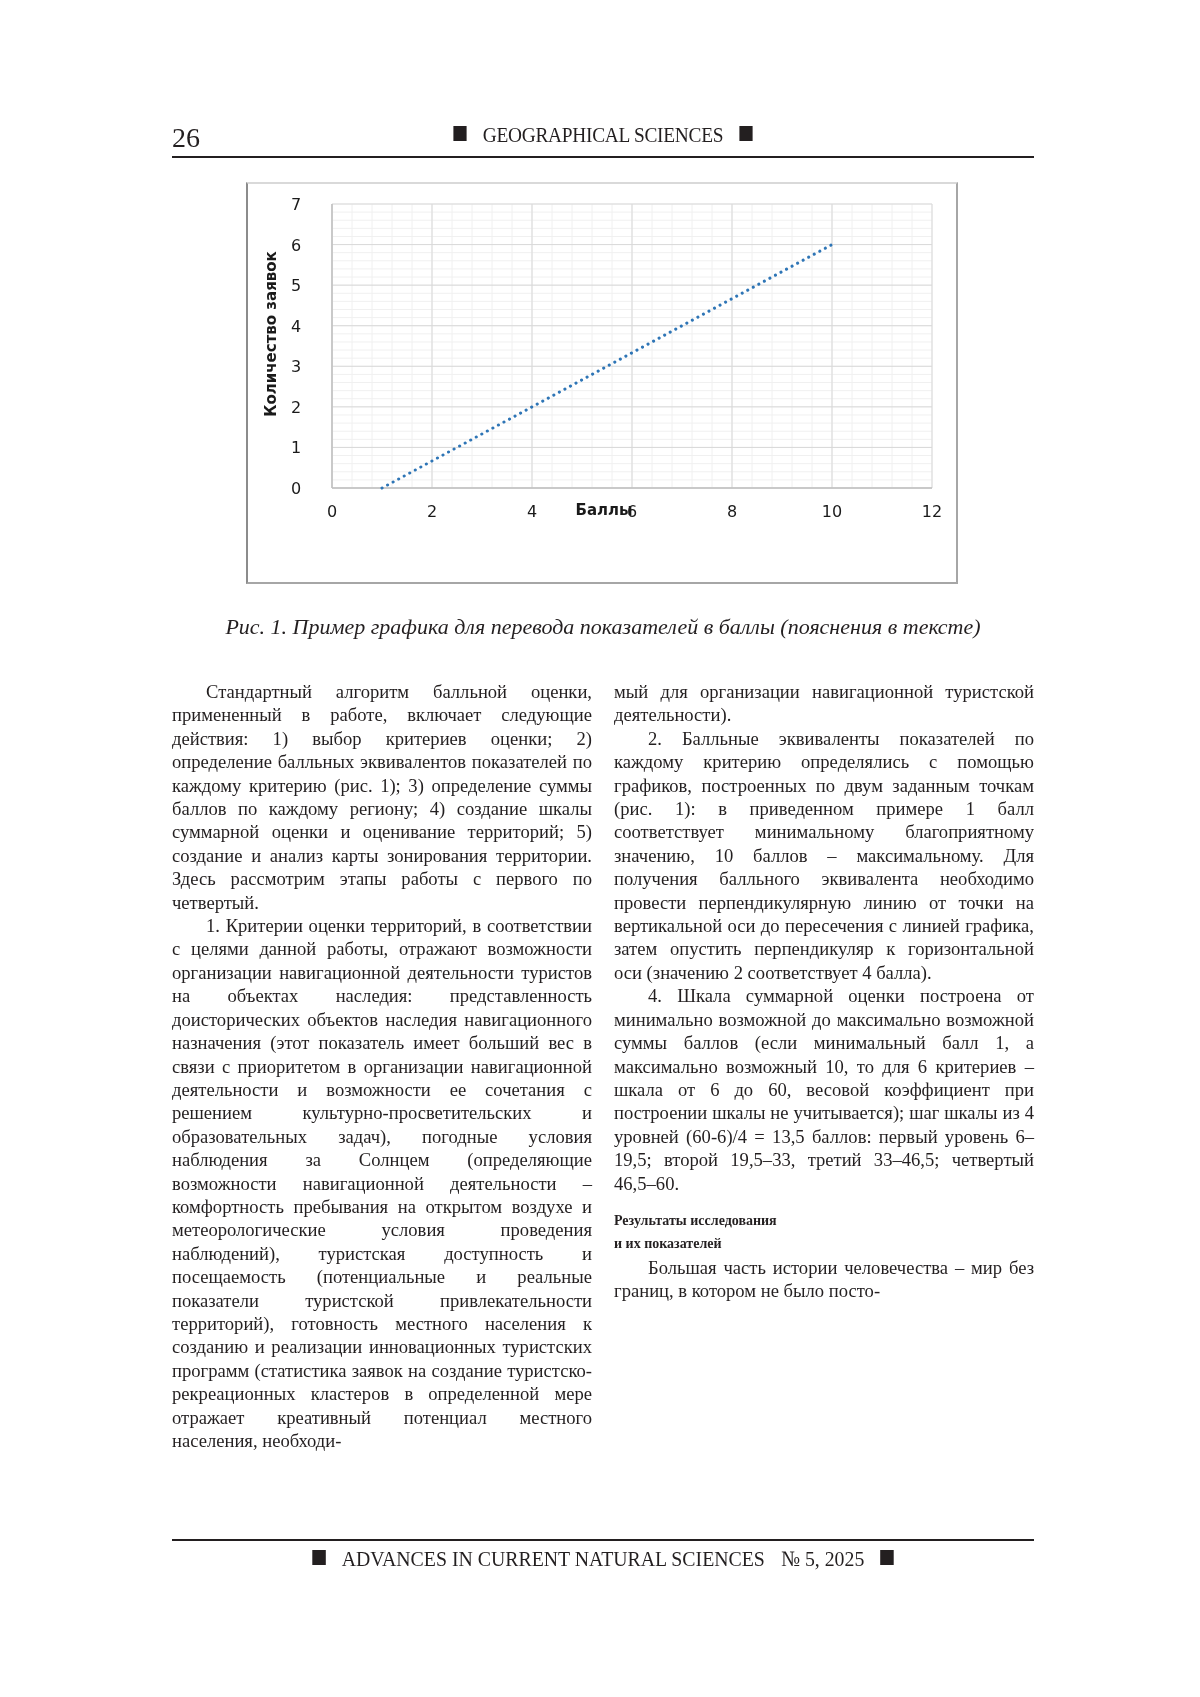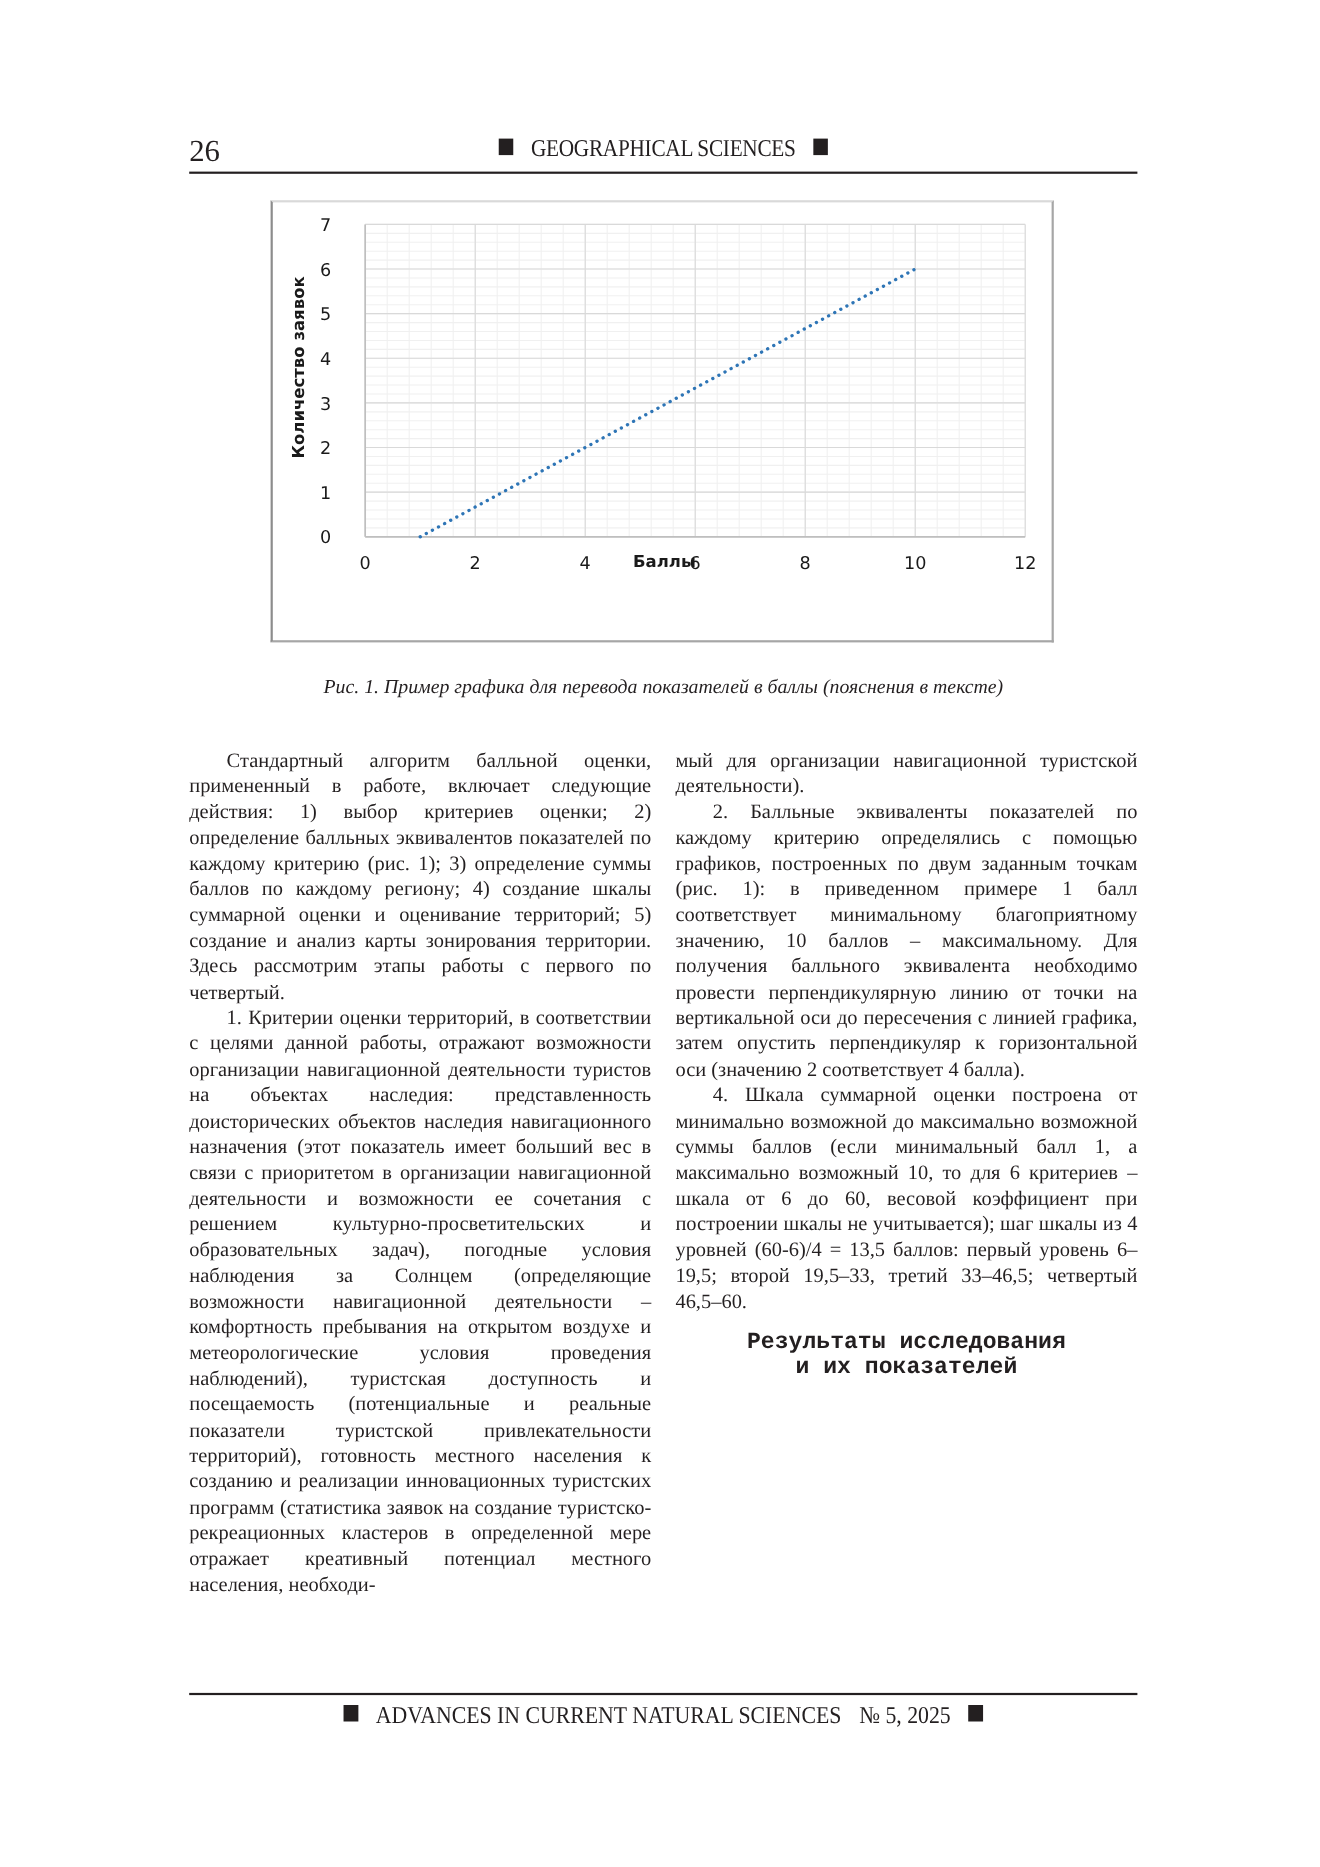--- a/index.html
+++ b/index.html
@@ -11,28 +11,28 @@
   .sq { display: inline-block; width: 15px; height: 15px; background: #231f20; vertical-align: 1px; margin: 0 18px; }
   .rule-top { position: absolute; left: 172px; top: 156px; width: 862px; height: 2px; background: #231f20; }
   .rule-bottom { position: absolute; left: 172px; top: 1539px; width: 862px; height: 2px; background: #231f20; }
   .footer { position: absolute; left: 172px; top: 1546px; width: 862px; text-align: center; font-size: 22px; transform: scaleX(0.9); }
   .footer .gap { display: inline-block; width: 18px; }
 
   .chart-frame { position: absolute; left: 246px; top: 182px; width: 708px; height: 398px; border: 2px solid #a6a6a6; border-top-color: #d9d9d9; border-left-color: #8c8c8c; background: #fff; }
   .chart-svg { position: absolute; left: 0; top: 0; }
   .chart-svg text { font-family: "DejaVu Sans", "Liberation Sans", sans-serif; fill: #1a1a1a; }
 
-  .caption { position: absolute; left: 172px; width: 862px; top: 614px; text-align: center; font-style: italic; font-size: 18px; }
+  .caption { position: absolute; left: 172px; width: 862px; top: 614px; text-align: center; font-style: italic; font-size: 22px; }
 
   .col { position: absolute; top: 680px; width: 420px; font-size: 18.6px; line-height: 23.4px; text-align: justify; hyphens: manual; }
   .col-left { left: 172px; }
   .col-right { left: 614px; }
   .col p { margin: 0; text-indent: 34px; }
   .col p.noindent { text-indent: 0; }
-  .col h3 { margin: 14px 0 0 0; font-size: 21px; font-weight: bold; text-align: center; line-height: 23.4px; font-family: Liberation Mono, monospace; }
+  .col h3 { margin: 14px 0 0 0; font-size: 14px; font-weight: bold; line-height: 23.4px; }
   .col h4 { margin: 14px 0 0 0; font-size: 18.6px; font-weight: normal; font-style: italic; text-align: center; line-height: 23.4px; }
   .col h4 + p { margin-top: 12px; }
 </style>
 </head>
 <body>
 
 <div class="header">
   <span class="page-num">26</span>
   <div class="running-head">
     <span class="sq"></span><span>GEOGRAPHICAL SCIENCES</span><span class="sq"></span>
@@ -163,18 +163,19 @@
 </div>
 
 <div class="col col-right">
   <p class="noindent">мый для организации навигационной туристской деятельности).</p>
   <p>2. Балльные эквиваленты показателей по каждому критерию определялись с помощью графиков, построенных по двум заданным точкам (рис. 1): в приведенном примере 1 балл соответствует минимальному благоприятному значению, 10 баллов – максимальному. Для получения балльного эквивалента необходимо провести перпендикулярную линию от точки на вертикальной оси до пересечения с линией графика, затем опустить перпендикуляр к горизонтальной оси (значению 2 соответствует 4 балла).</p>
   <p>4. Шкала суммарной оценки построена от минимально возможной до максимально возможной суммы баллов (если минимальный балл 1, а максимально возможный 10, то для 6 критериев – шкала от 6 до 60, весовой коэффициент при построении шкалы не учитывается); шаг шкалы из 4 уровней (60-6)/4 = 13,5 баллов: первый уровень 6–19,5; второй 19,5–33, третий 33–46,5; четвертый 46,5–60.</p>
   <h3>
     <span>Результаты исследования</span><br>
     <span>и их показателей</span>
   </h3>
+  <p>Большая часть истории человечества – мир без границ, в котором не было посто-</p>
 </div>
 
 <div class="rule-bottom"></div>
 <div class="footer">
   <span class="sq"></span><span>ADVANCES IN CURRENT NATURAL SCIENCES</span><span class="gap"></span><span>№ 5, 2025</span><span class="sq"></span>
 </div>
 
 </body></html>

